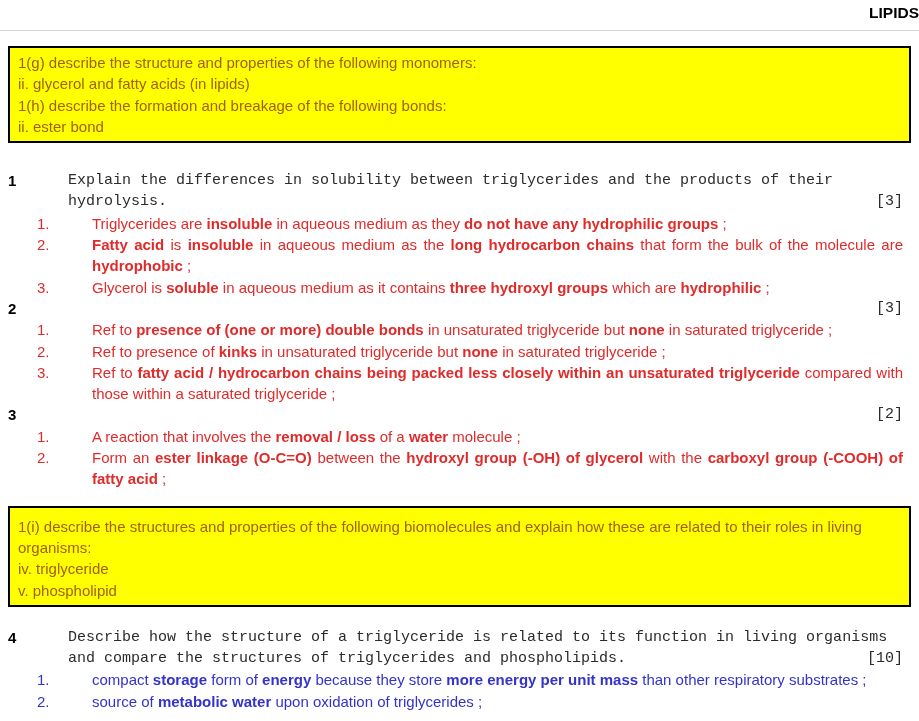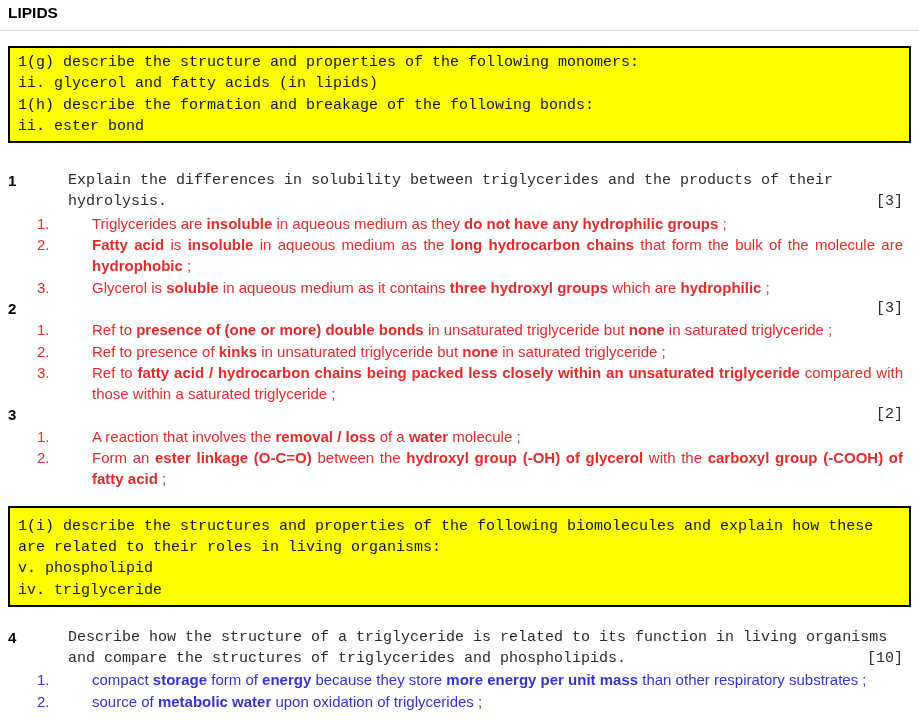--- a/index.html
+++ b/index.html
@@ -5,29 +5,29 @@
   html, body { margin: 0; padding: 0; }
   body {
     width: 919px; height: 721px; overflow: hidden;
     background: #ffffff;
     font-family: "Liberation Sans", "DejaVu Sans", sans-serif;
     font-size: 15px; line-height: 21.3px;
     color: var(--text-black, #2b2b2b);
   }
   .title {
     font-weight: bold; color: #000;
-    margin: 3px 0 0 8px; font-size: 15.5px; line-height: 20px;
+    margin: 3px 0 0 8px; font-size: 15.5px; line-height: 20px; text-align: right;
   }
   .title-rule {
     border: 0; border-top: 1px solid #d4d4d4;
     margin: 7px 0 0 0; height: 0;
   }
   .syl-box {
     margin: 0 8px; background: var(--highlight-yellow, #ffff00);
-    border: 2px solid #000; padding: 4px 8px; color: #0f172a; font-family: Liberation Mono, monospace;
+    border: 2px solid #000; padding: 4px 8px; color: #a16207;
   }
   .box1 { margin-top: 15px; }
   .box2 { margin-top: 16px; padding-top: 8px; padding-bottom: 4px; }
   .qa { margin: 27px 16px 0 8px; }
   .qa2 { margin-top: 20px; }
   .row { display: grid; grid-template-columns: 60px 1fr; }
   .q-num { font-weight: bold; color: #000; }
   .a-num { padding-left: 29px; }
   .q-text { position: relative; font-family: Liberation Mono, monospace; }
   .marks { position: absolute; right: 0; bottom: 0; color: var(--text-black, #2b2b2b); }
@@ -103,22 +103,22 @@
       <div class="text a-text"><span>A reaction that involves the </span><span class="b">removal / loss</span><span> of a </span><span class="b">water</span><span> molecule ;</span></div>
     </div>
     <div class="row red">
       <div class="num a-num">2.</div>
       <div class="text a-text"><span>Form an </span><span class="b">ester linkage (O-C=O)</span><span> between the </span><span class="b">hydroxyl group (-OH) of glycerol</span><span> with the </span><span class="b">carboxyl group (-COOH) of fatty acid</span><span> ;</span></div>
     </div>
   </div>
 
   <div class="syl-box box2">
     <div class="syl-line">1(i) describe the structures and properties of the following biomolecules and explain how these are related to their roles in living organisms:</div>
+    <div class="syl-line">iv. triglyceride</div>
     <div class="syl-line">v. phospholipid</div>
-    <div class="syl-line">iv. triglyceride</div>
   </div>
 
   <div class="qa qa2">
 
     <div class="row">
       <div class="num q-num">4</div>
       <div class="text q-text">
         <span class="qtxt"><span>Describe how the structure of a triglyceride is related to its function in living organisms and compare the structures of triglycerides and phospholipids.</span></span>
         <span class="marks">[10]</span>
       </div>

